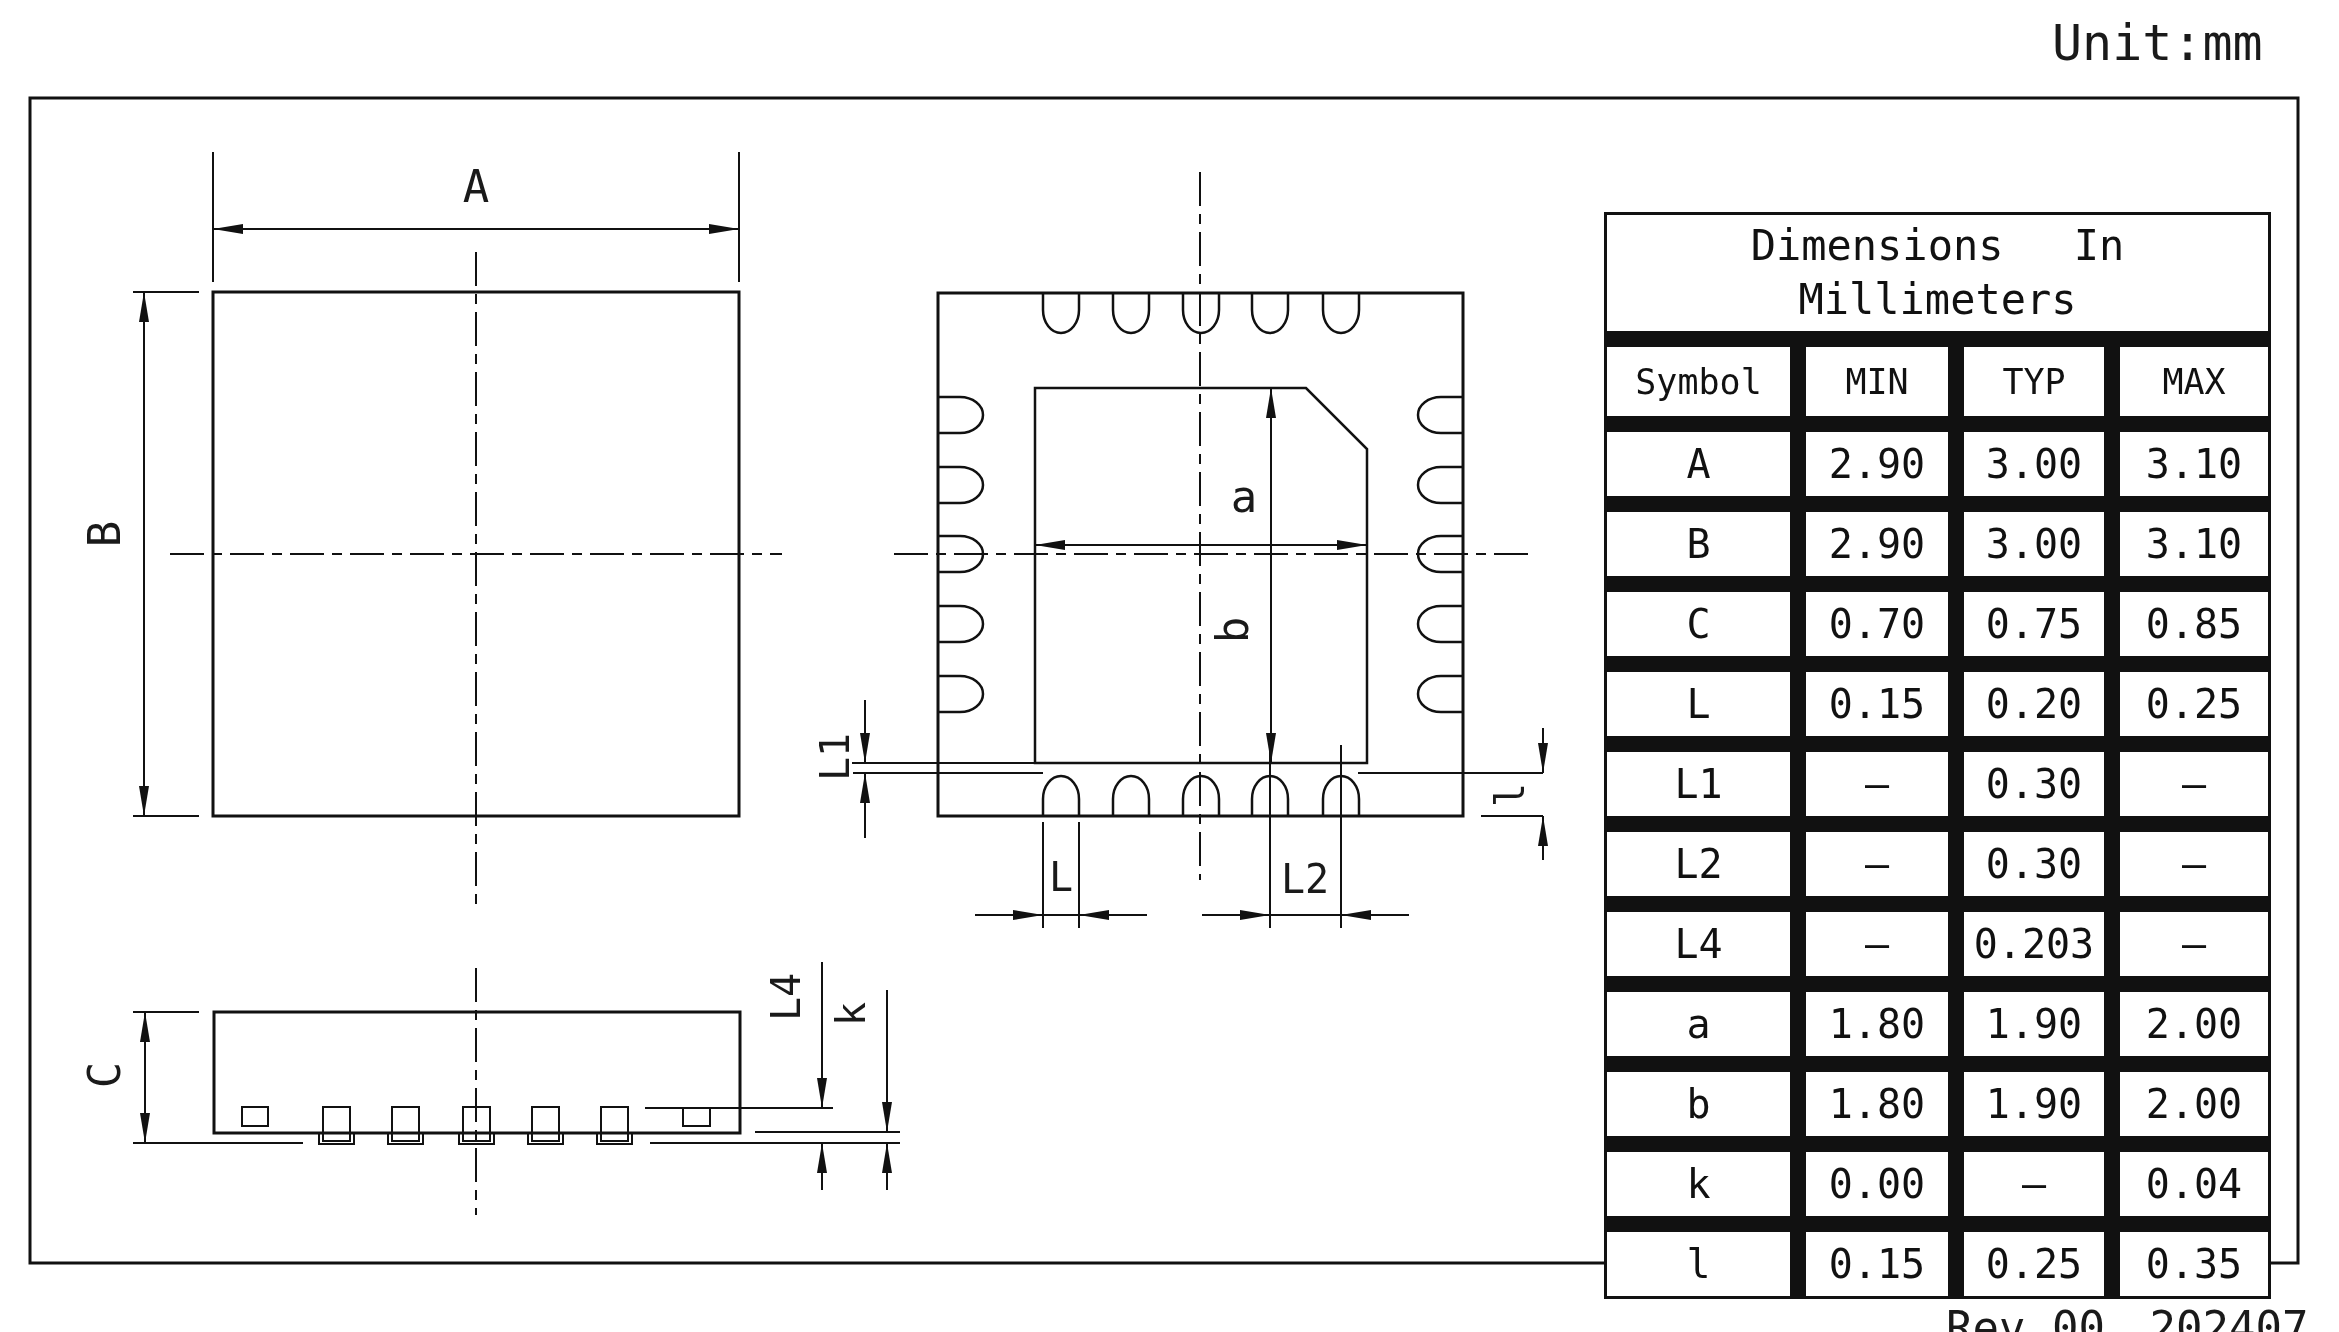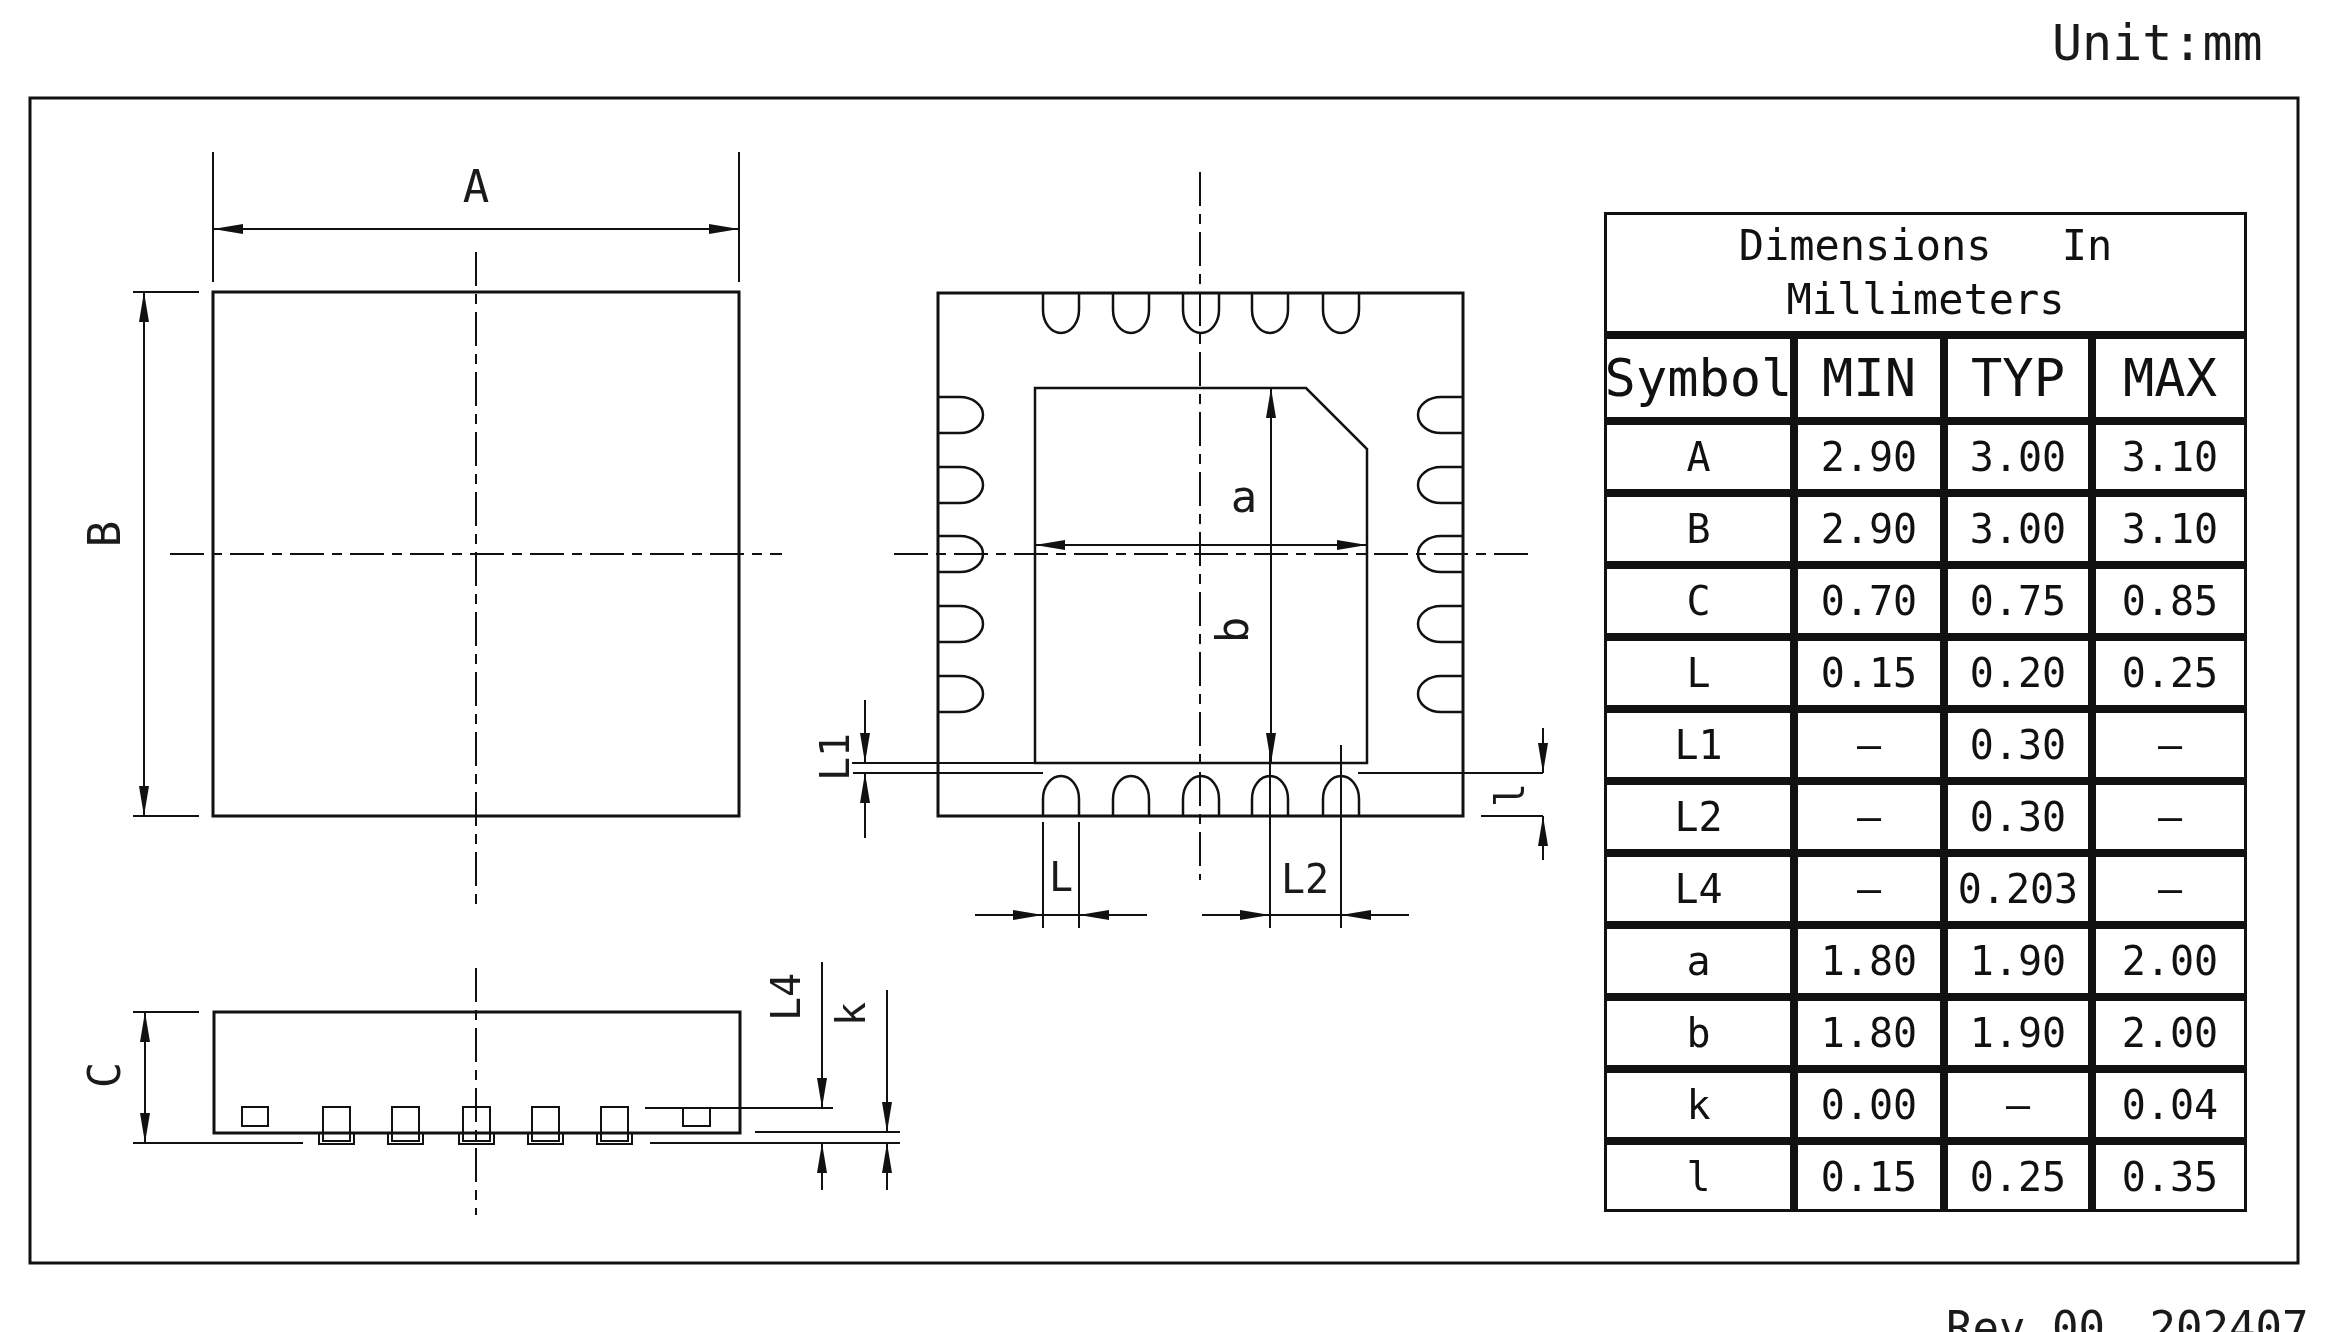--- a/index.html
+++ b/index.html
@@ -7,28 +7,28 @@
          font-family:"DejaVu Sans Mono", monospace;color:#111;}
   .sheet svg{position:absolute;left:0;top:0;}
   .txt{position:absolute;white-space:pre;color:#1a1a1a;}
   .main-title{left:33px;top:16px;font-size:64px;letter-spacing:2px;}
   .unit-note{left:2052px;top:14px;font-size:50px;}
   .rev-note{left:1946px;top:1268px;font-size:44px;word-spacing:18px;margin-top:34px;}
 
   
   .dims-table{position:absolute;left:1604px;top:212px;
       display:grid;grid-template-columns:183px 142px 140px 148px;
-      background:#111;gap:8px;border:3px solid #111;}
+      background:#111;gap:16px;border:3px solid #111;}
   .dims-table .cell{background:#fff;display:flex;align-items:center;justify-content:center;
       font-size:40px;height:64px;}
   .dims-table .ttl{grid-column:1 / span 4;height:116px;flex-direction:column;
       justify-content:center;gap:6px;}
   .dims-table .ttl div{font-size:42px;line-height:1.15;}
   .dims-table .ttl .t1{word-spacing:45px;}
-  .dims-table .hdr{height:78px;font-size:52px;}
+  .dims-table .hdr{height:69px;font-size:35px;}
 
   
   .s2{stroke:#111;stroke-width:2px;fill:none;}
   .s25{stroke:#111;stroke-width:2.5px;fill:none;}
   .s3{stroke:#111;stroke-width:3px;fill:none;}
   .cl{stroke:#111;stroke-width:2px;fill:none;stroke-dasharray:34 8 10 8;}
   .dim{marker-start:url(#arr);marker-end:url(#arr);}
   .ae{marker-end:url(#arr);}
   .lbl{fill:#1a1a1a;font-family:"DejaVu Sans Mono",monospace;font-size:44px;
        text-anchor:middle;dominant-baseline:middle;}

